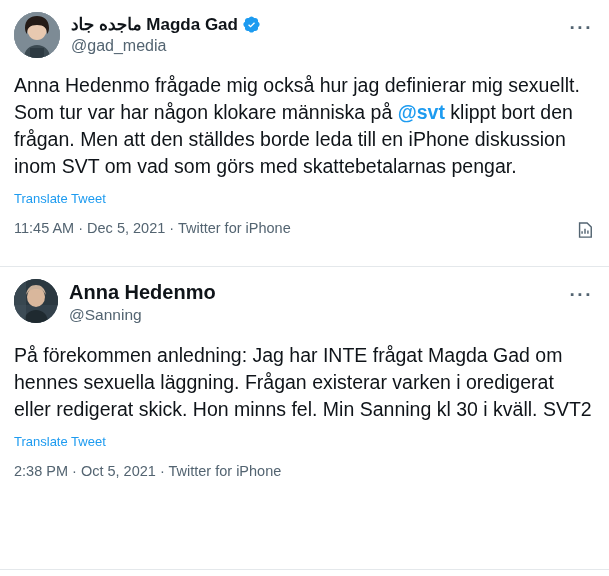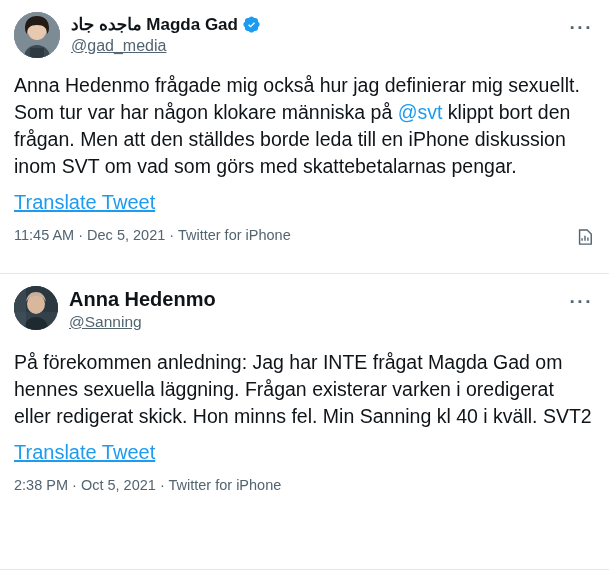--- a/index.html
+++ b/index.html
@@ -66,21 +66,20 @@
   .verified {
     margin-left: 4px;
     display: inline-flex;
     align-items: center;
   }
   .handle {
     font-size: 16px;
     color: #536471;
     margin-top: 2px;
     line-height: 1.15;
-    text-decoration: underline;
   }
   .more-btn {
     position: absolute;
     top: 18px;
     right: 16px;
     color: #536471;
     font-size: 19px;
     letter-spacing: 1.5px;
     line-height: 1;
     cursor: pointer;
@@ -89,28 +88,28 @@
   .tweet-body {
     margin-top: 14px;
     font-size: 19.5px;
     line-height: 27px;
     color: #0f1419;
     word-wrap: break-word;
   }
   .mention {
     color: #1d9bf0;
     text-decoration: none;
+    font-weight: bold;
   }
   .translate {
     margin-top: 11px;
-    font-size: 20px;
+    font-size: 13px;
     color: #1d9bf0;
     cursor: pointer;
     display: inline-block;
-    text-decoration: underline;
   }
   .meta-row {
     margin-top: 13px;
     display: flex;
     align-items: flex-start;
     justify-content: space-between;
   }
   .meta-text {
     font-size: 14.5px;
     color: #536471;
@@ -196,21 +195,21 @@
       <div class="names">
         <div class="name-row">
           <span class="display-name">Anna Hedenmo</span>
         </div>
         <div class="handle">@Sanning</div>
       </div>
     </div>
     <div class="more-btn">···</div>
 
     <div class="tweet-body">
-      <span>På förekommen anledning: Jag har INTE frågat Magda Gad om hennes sexuella läggning. Frågan existerar varken i oredigerat eller redigerat skick. Hon minns fel. Min Sanning kl 40 i kväll. SVT2</span>
+      <span>På förekommen anledning: Jag har INTE frågat Magda Gad om hennes sexuella läggning. Frågan existerar varken i oredigerat eller redigerat skick. Hon minns fel. Min Sanning kl 30 i kväll. SVT2</span>
     </div>
 
     <div class="translate">Translate Tweet</div>
 
     <div class="meta-row">
       <div class="meta-text">2:38 PM · Oct 5, 2021 · Twitter for iPhone</div>
     </div>
   </div>
 
   <div class="bottom-rule"></div>

